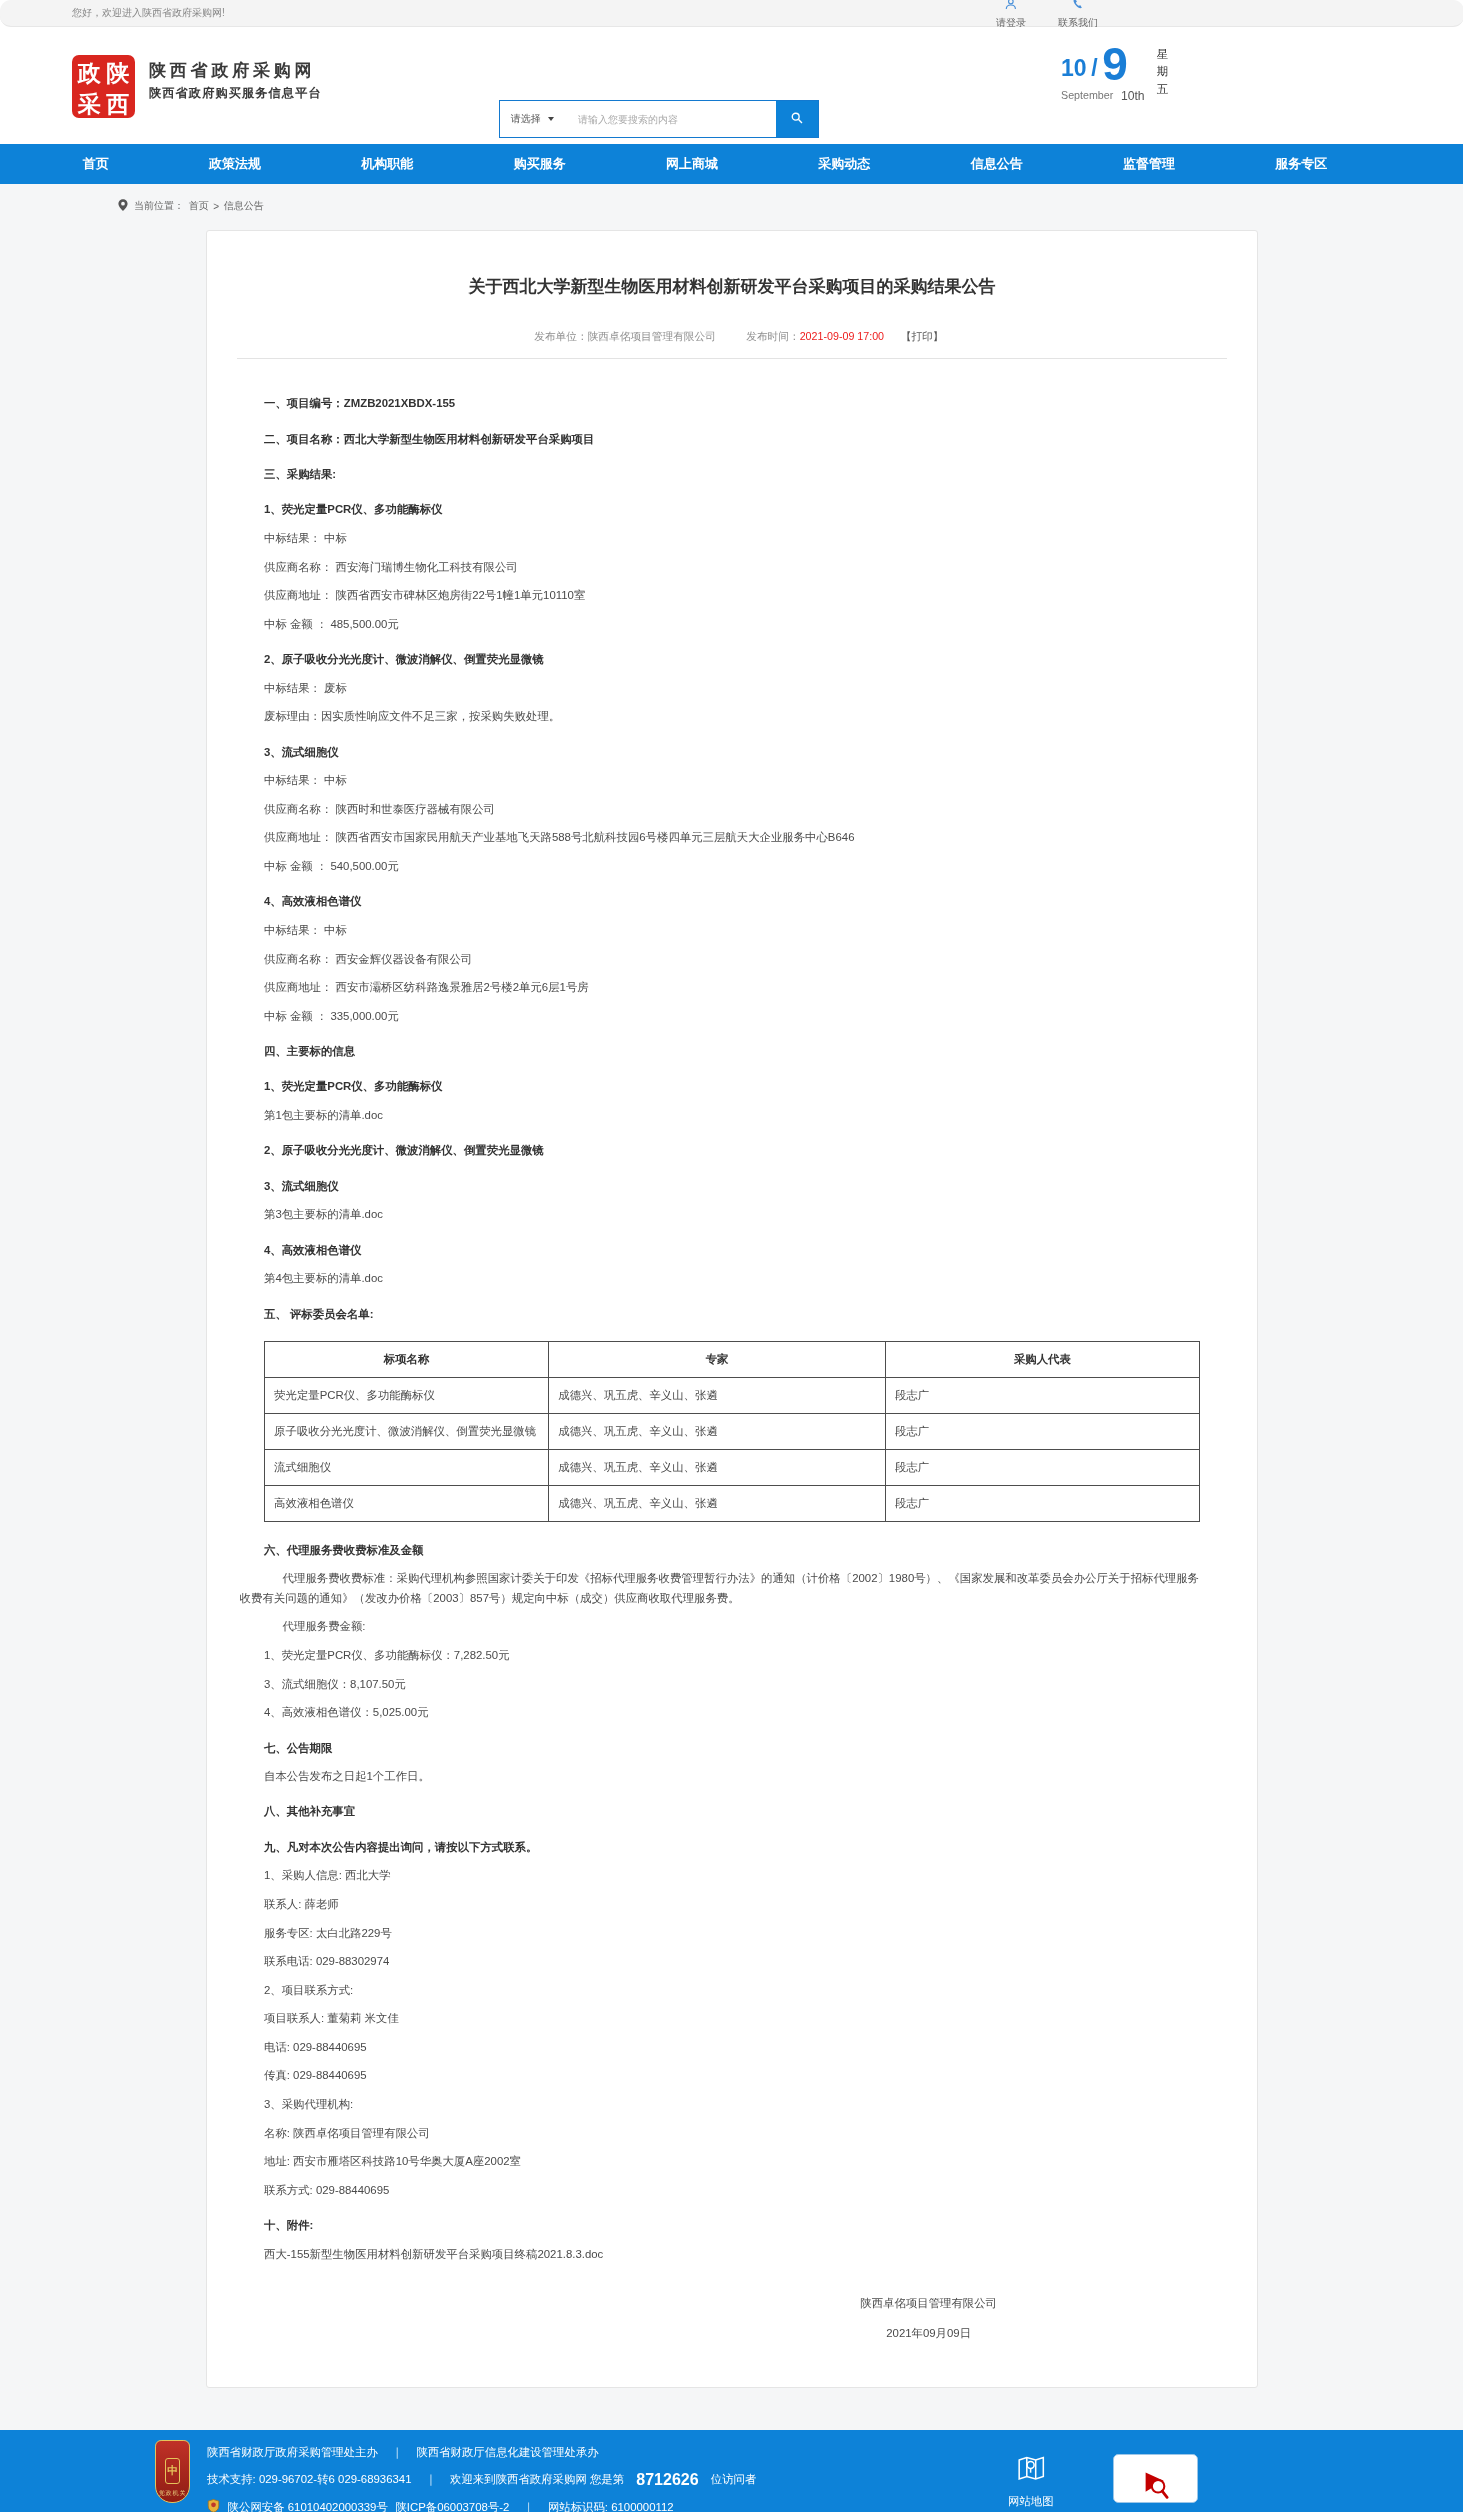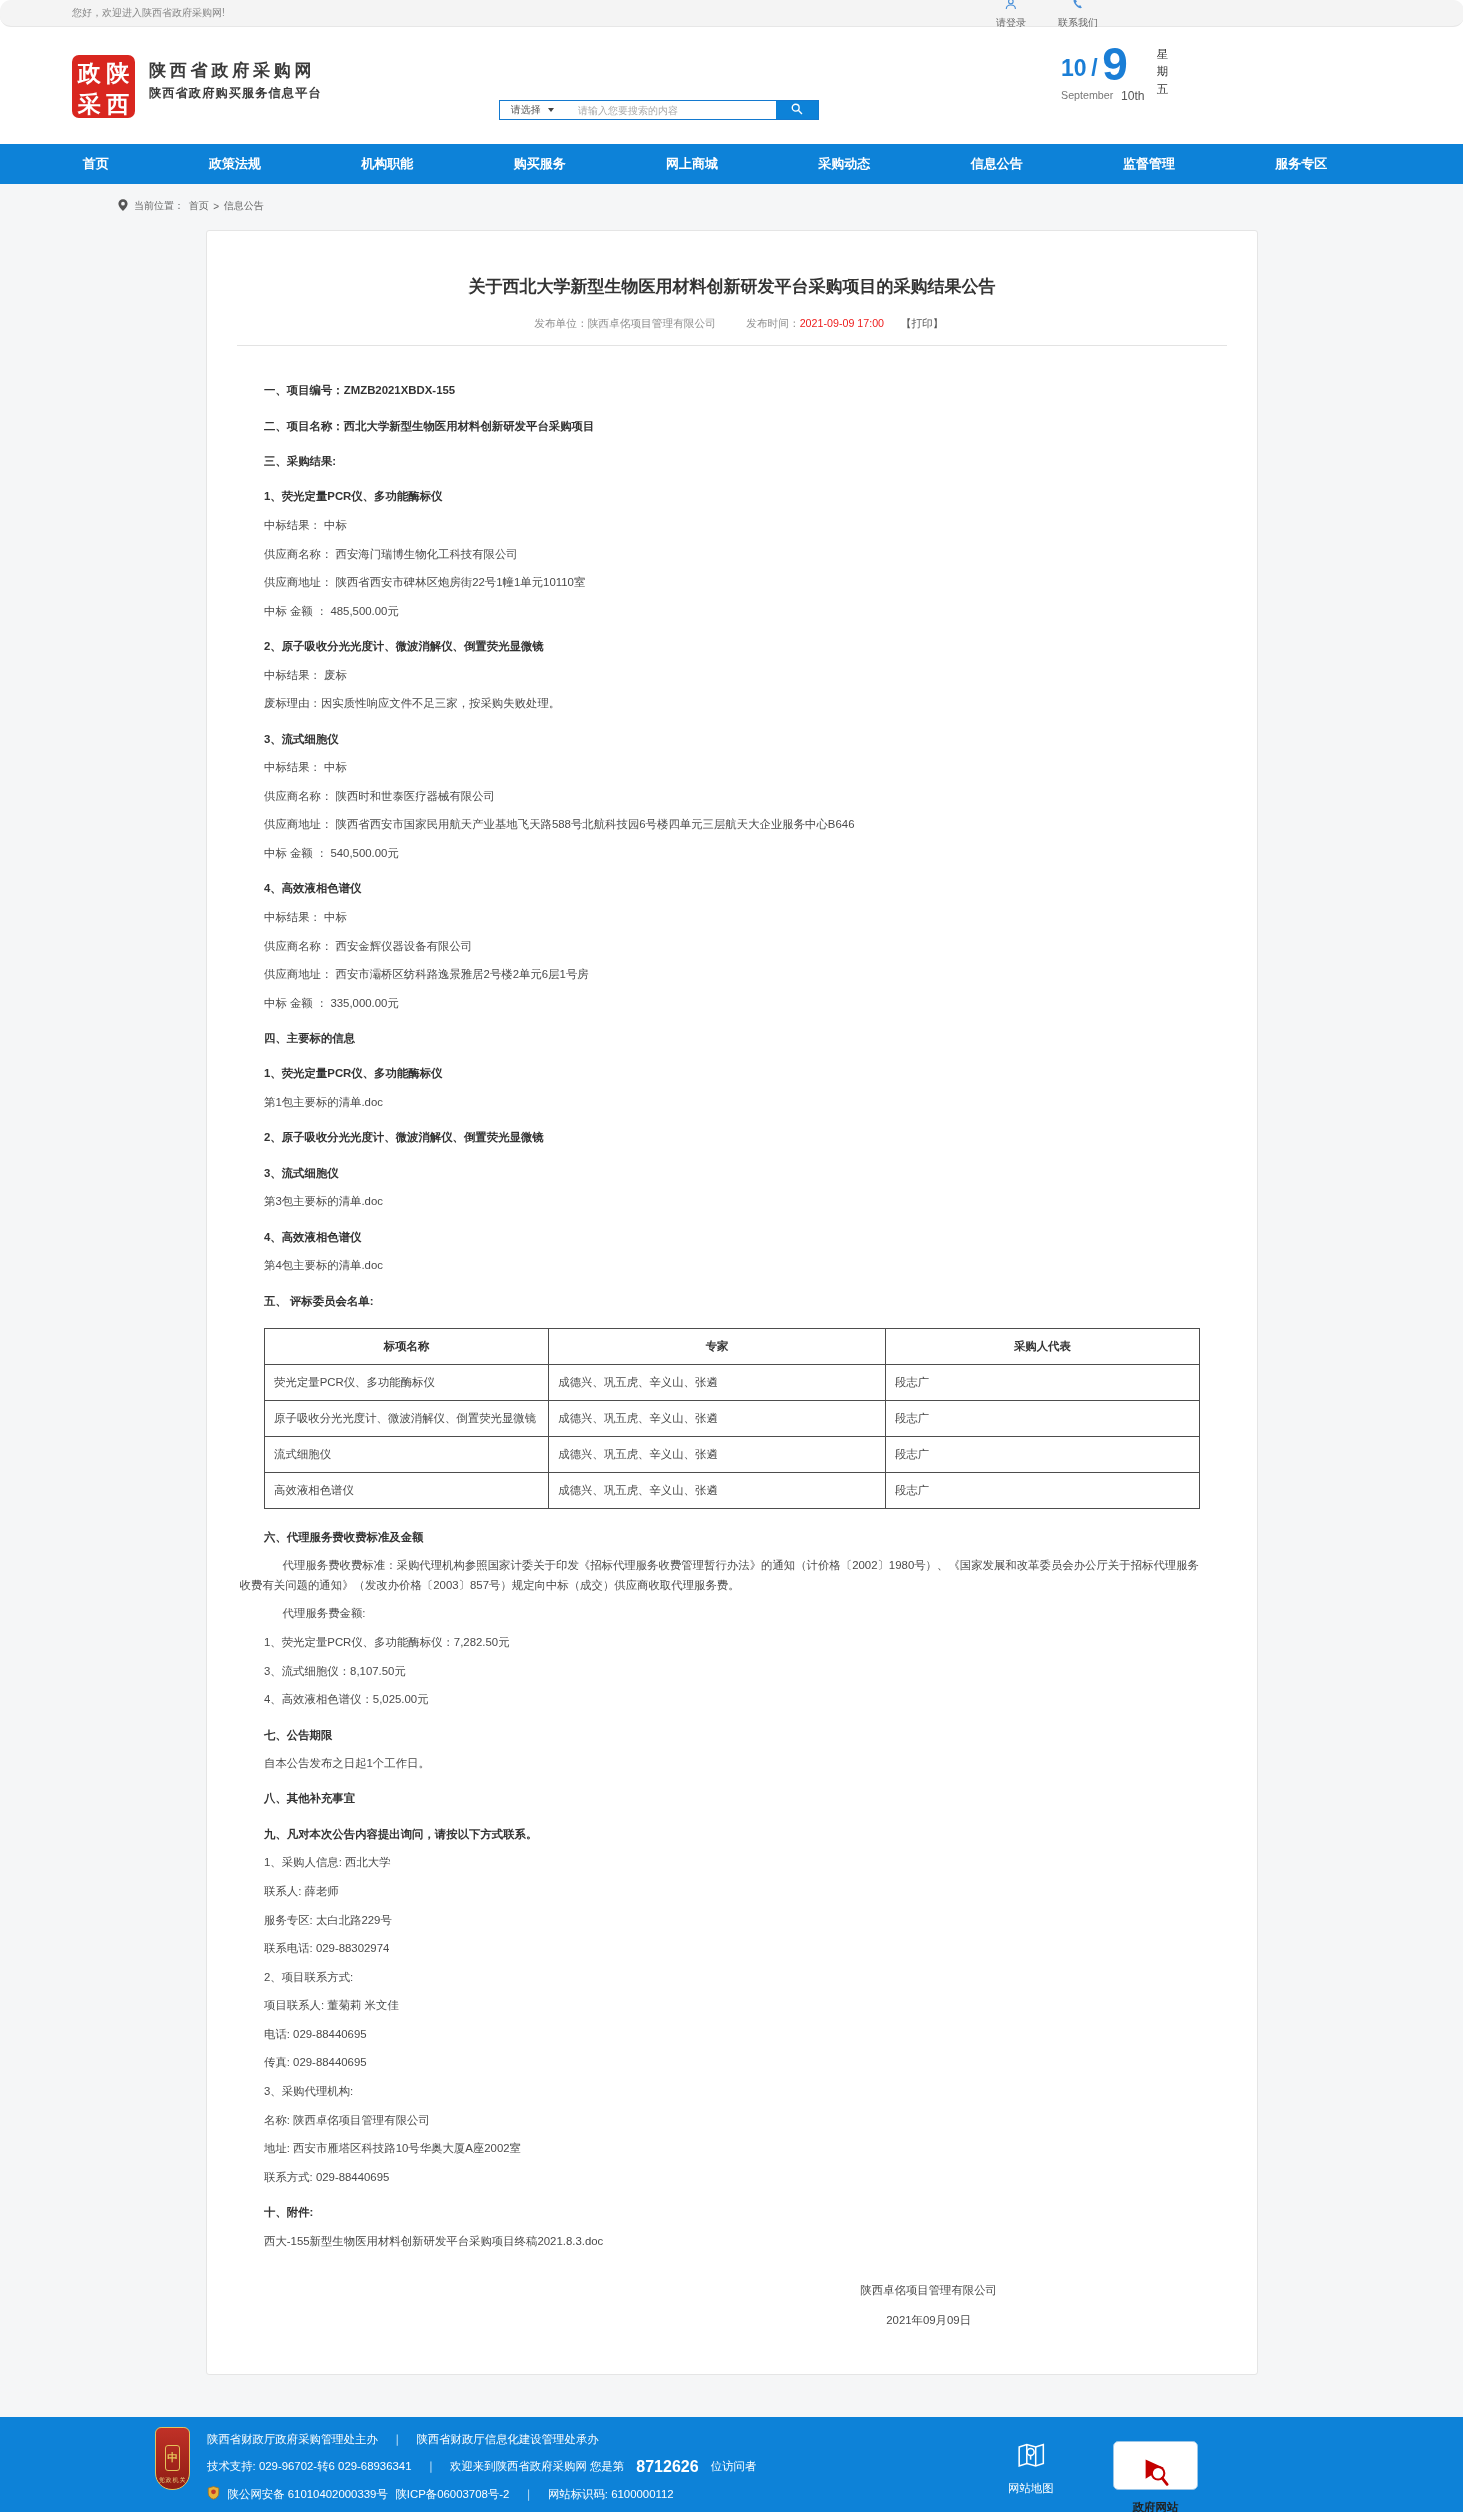--- a/index.html
+++ b/index.html
@@ -18,21 +18,21 @@
   .header { height:117px; background:#fff; position:relative; }
   .logo { position:absolute; left:72px; top:27.4px; width:63px; height:63px;
           background:#d9261f; border-radius:6.9px; display:grid;
           grid-template-columns:1fr 1fr; grid-template-rows:1fr 1fr; padding:3px; }
   .logo span { color:#fff; font-weight:bold; font-size:23px; display:flex;
                align-items:center; justify-content:center; }
   .site-titles { position:absolute; left:149px; top:30.5px; color:#3a3a3a; }
   .site-titles h1 { font-size:17px; letter-spacing:3.8px; line-height:1.5; }
   .site-titles h2 { font-size:12.2px; letter-spacing:1.1px; line-height:1.8; }
 
-  .search-box { position:absolute; left:499px; top:73px; width:320px; height:20px;
+  .search-box { position:absolute; left:499px; top:73px; width:320px; height:38px;
                 border:1.5px solid #1379cf; display:flex; align-items:stretch; background:#fff; }
   .search-select { width:78px; display:flex; align-items:center; gap:7.6px;
                    padding-left:10.7px; font-size:10px; color:#555; cursor:pointer; }
   .caret { width:0; height:0; border-left:3.8px solid transparent; border-right:3.8px solid transparent;
            border-top:4.6px solid #444; }
   .search-input { flex:1; border:none; outline:none; font-size:10px; color:#333;
                   font-family:inherit; }
   .search-input::placeholder { color:#aaa; }
   .search-btn { width:42px; background:#0d82d8; border:none; cursor:pointer;
                 display:flex; align-items:center; justify-content:center; }
@@ -56,21 +56,21 @@
 
   
   .main { background:#f5f6f7; padding-bottom:42px; }
   .breadcrumb { height:44px; display:flex; align-items:center; gap:4.6px;
                 padding-left:118px; font-size:10px; color:#666; }
   .breadcrumb svg { margin-right:1.5px; }
 
   .card { width:1052px; margin:1.5px auto 0; background:#fff; border:0.8px solid #e5e5e5;
           border-radius:3px; padding:44px 57px 38px; min-height:2112px; }
   .article-title { font-size:17px; color:#333; text-align:center; font-weight:bold; }
-  .meta { margin-top:19px; text-align:center; font-size:10.7px; color:#8f8f8f; }
+  .meta { margin-top:32px; text-align:center; font-size:10.7px; color:#8f8f8f; }
   .meta .grp { margin:0 13.7px; }
   .meta .red { color:#ed1c1c; }
   .meta .print { color:#555; background:none; border:none; font-size:10.7px; cursor:pointer; font-family:inherit; }
   .meta-divider { border:none; border-bottom:0.8px solid #e3e3e3; margin:13.7px -27px 0; }
 
   .article-body { margin-top:24.4px; font-size:11.4px; color:#4a4a4a; }
   .article-body p { padding:4.6px 0; line-height:1.7; }
   .article-body p.b { font-weight:bold; color:#333; padding-top:11.4px; }
   .article-body p.indent { margin-left:-24.4px; text-indent:43px; }
   .article-body p.doc { cursor:pointer; }

